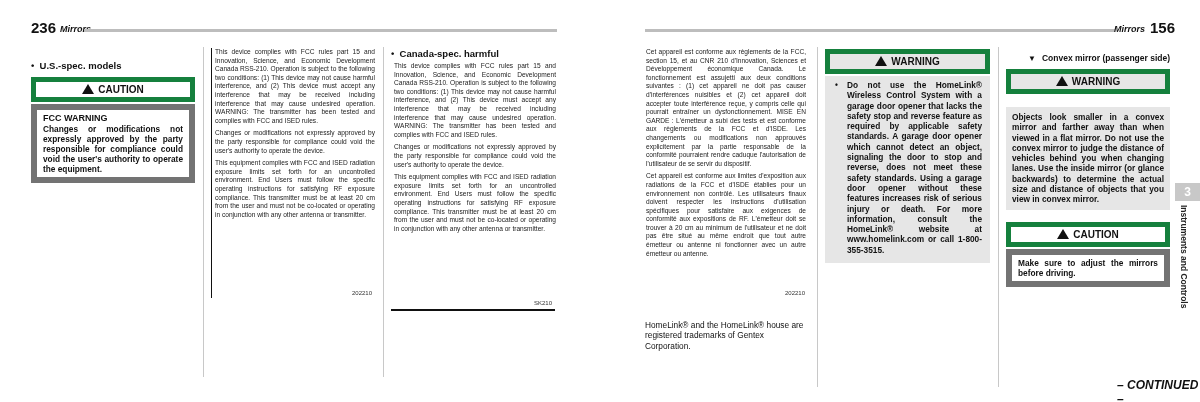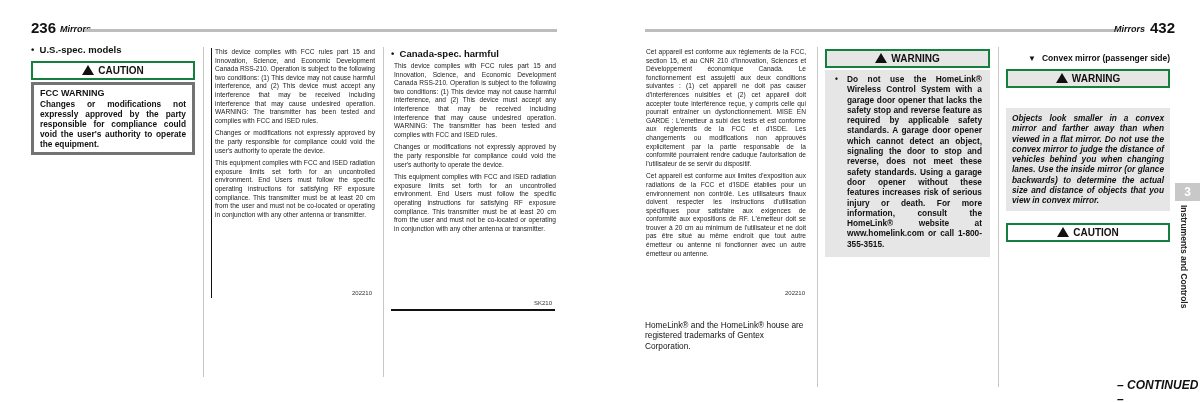--- a/index.html
+++ b/index.html
@@ -3,47 +3,47 @@
 <meta charset="utf-8">
 <style>
   html, body { margin:0; padding:0; background:#fff; }
   body { width:1200px; height:402px; position:relative; overflow:hidden; font-family:"Liberation Sans", sans-serif; color:#111; }
   .abs { position:absolute; }
   .hdr-line { position:absolute; height:3px; background:#bdbdbd; }
   .pgnum { font-weight:bold; font-size:15px; }
   .pgtitle { font-style:italic; font-weight:bold; font-size:9px; }
   .vline { position:absolute; width:1px; background:#c8c8c8; }
   .bullet-head { font-weight:bold; font-size:9.5px; }
-  .boxhead { border:2px solid #15803d; text-align:center; font-weight:bold; font-size:10px; padding:2px 0; background:#fff; }
+  .boxhead { border:5px solid #15803d; text-align:center; font-weight:bold; font-size:10px; padding:2px 0; background:#fff; }
   .boxhead.grey { background:#e6e6e6; }
   .tri { display:inline-block; width:0; height:0; border-left:6px solid transparent; border-right:6px solid transparent; border-bottom:10px solid #111; vertical-align:-1px; margin-right:4px; position:relative; }
-  .boxbody { border:3px solid #737373; padding:3px 6px; font-weight:bold; font-size:8.3px; line-height:10px; text-align:justify; }
+  .boxbody { border:6px solid #737373; padding:3px 6px; font-weight:bold; font-size:8.3px; line-height:10px; text-align:justify; }
   .greybody { background:#e6e6e6; padding:4px 8px; font-weight:bold; font-size:8.3px; line-height:10.3px; text-align:justify; }
   .fine { font-size:6.6px; line-height:8.6px; color:#222; text-align:justify; }
   .fine p { margin:0 0 4px 0; }
   .code { font-size:6px; text-align:right; color:#333; }
   .normal { font-size:8.3px; line-height:10.3px;margin-top:8px; }
   ul.w { margin:0; padding:0 0 0 14px; list-style:none; }
   ul.w li { position:relative; margin-bottom:4px; }
   ul.w li::before { content:"•"; position:absolute; left:-12px; top:0; }
   .tab3 { position:absolute; background:#c8c8c8; color:#fff; font-weight:bold; font-size:12px; text-align:center; }
   .vert { position:absolute; writing-mode:vertical-rl; font-size:8.5px; font-weight:bold; color:#222; }
 </style>
 </head>
 <body>
 
 <div class="abs pgnum" style="left:31px;top:19px;text-align:center;">236</div>
 <div class="abs pgtitle" style="left:60px;top:24px;">Mirrors</div>
 <div class="hdr-line" style="left:84px;top:29px;width:473px;"></div>
 
 <div class="hdr-line" style="left:645px;top:29px;width:470px;"></div>
 <div class="abs pgtitle" style="left:1114px;top:24px;">Mirrors</div>
-<div class="abs pgnum" style="left:1150px;top:19px;"><span>432</span></div>
+<div class="abs pgnum" style="left:1150px;top:19px;"><span>156</span></div>
 
-<div class="abs" style="left:31px;top:44px;width:164px;">
+<div class="abs" style="left:31px;top:60px;width:164px;">
   <div class="bullet-head">•&nbsp;&nbsp;<span>U.S.-spec. models</span></div>
   <div class="boxhead" style="margin-top:6px;"><span class="tri"></span><span>CAUTION</span></div>
   <div class="boxbody" style="margin-top:2px;">
     <div style="font-size:9px;margin-bottom:1px;">FCC WARNING</div>
     <div>Changes or modifications not expressly approved by the party responsible for compliance could void the user's authority to operate the equipment.</div>
   </div>
 </div>
 
 <div class="vline" style="left:203px;top:47px;height:330px;"></div>
 <div class="vline" style="left:383px;top:47px;height:330px;"></div>
@@ -84,20 +84,21 @@
   <div class="greybody" style="margin-top:2px;">
     <ul class="w">
       <li>Do not use the HomeLink® Wireless Control System with a garage door opener that lacks the safety stop and reverse feature as required by applicable safety standards. A garage door opener which cannot detect an object, signaling the door to stop and reverse, does not meet these safety standards. Using a garage door opener without these features increases risk of serious injury or death. For more information, consult the HomeLink® website at www.homelink.com or call 1-800-355-3515.</li>
     </ul>
   </div>
 </div>
 
 <div class="abs" style="left:1006px;top:47px;width:164px;">
   <div style="font-weight:bold;font-size:8.5px;margin-top:6px;text-align:right;"><span style="font-size:8px;margin-right:6px;">▼</span><span>Convex mirror (passenger side)</span></div>
   <div class="boxhead grey" style="margin-top:6px;"><span class="tri"></span><span>WARNING</span></div>
-  <div class="greybody" style="margin-top:20px;padding:5px 6px;font-style:italic;">Objects look smaller in a convex mirror and farther away than when viewed in a flat mirror. Do not use the convex mirror to judge the distance of vehicles behind you when changing lanes. Use the inside mirror (or glance backwards) to determine the actual size and distance of objects that you view in convex mirror.</div>
+  <div class="greybody" style="margin-top:13px;padding:5px 6px;">Objects look smaller in a convex mirror and farther away than when viewed in a flat mirror. Do not use the convex mirror to judge the distance of vehicles behind you when changing lanes. Use the inside mirror (or glance backwards) to determine the actual size and distance of objects that you view in convex mirror.</div>
   <div class="boxhead" style="margin-top:12px;"><span class="tri"></span><span>CAUTION</span></div>
+  <div class="boxbody" style="margin-top:2px;">Make sure to adjust the mirrors before driving.</div>
 </div>
 
 <div class="tab3" style="left:1175px;top:183px;width:25px;height:18px;line-height:18px;">3</div>
 <div class="vert" style="left:1179px;top:205px;">Instruments and Controls</div>
 
 <div class="abs" style="left:1108px;top:378px;font-size:12px;font-weight:bold;font-style:italic;margin-left:9px;">– CONTINUED –</div>
 
 </body></html>

